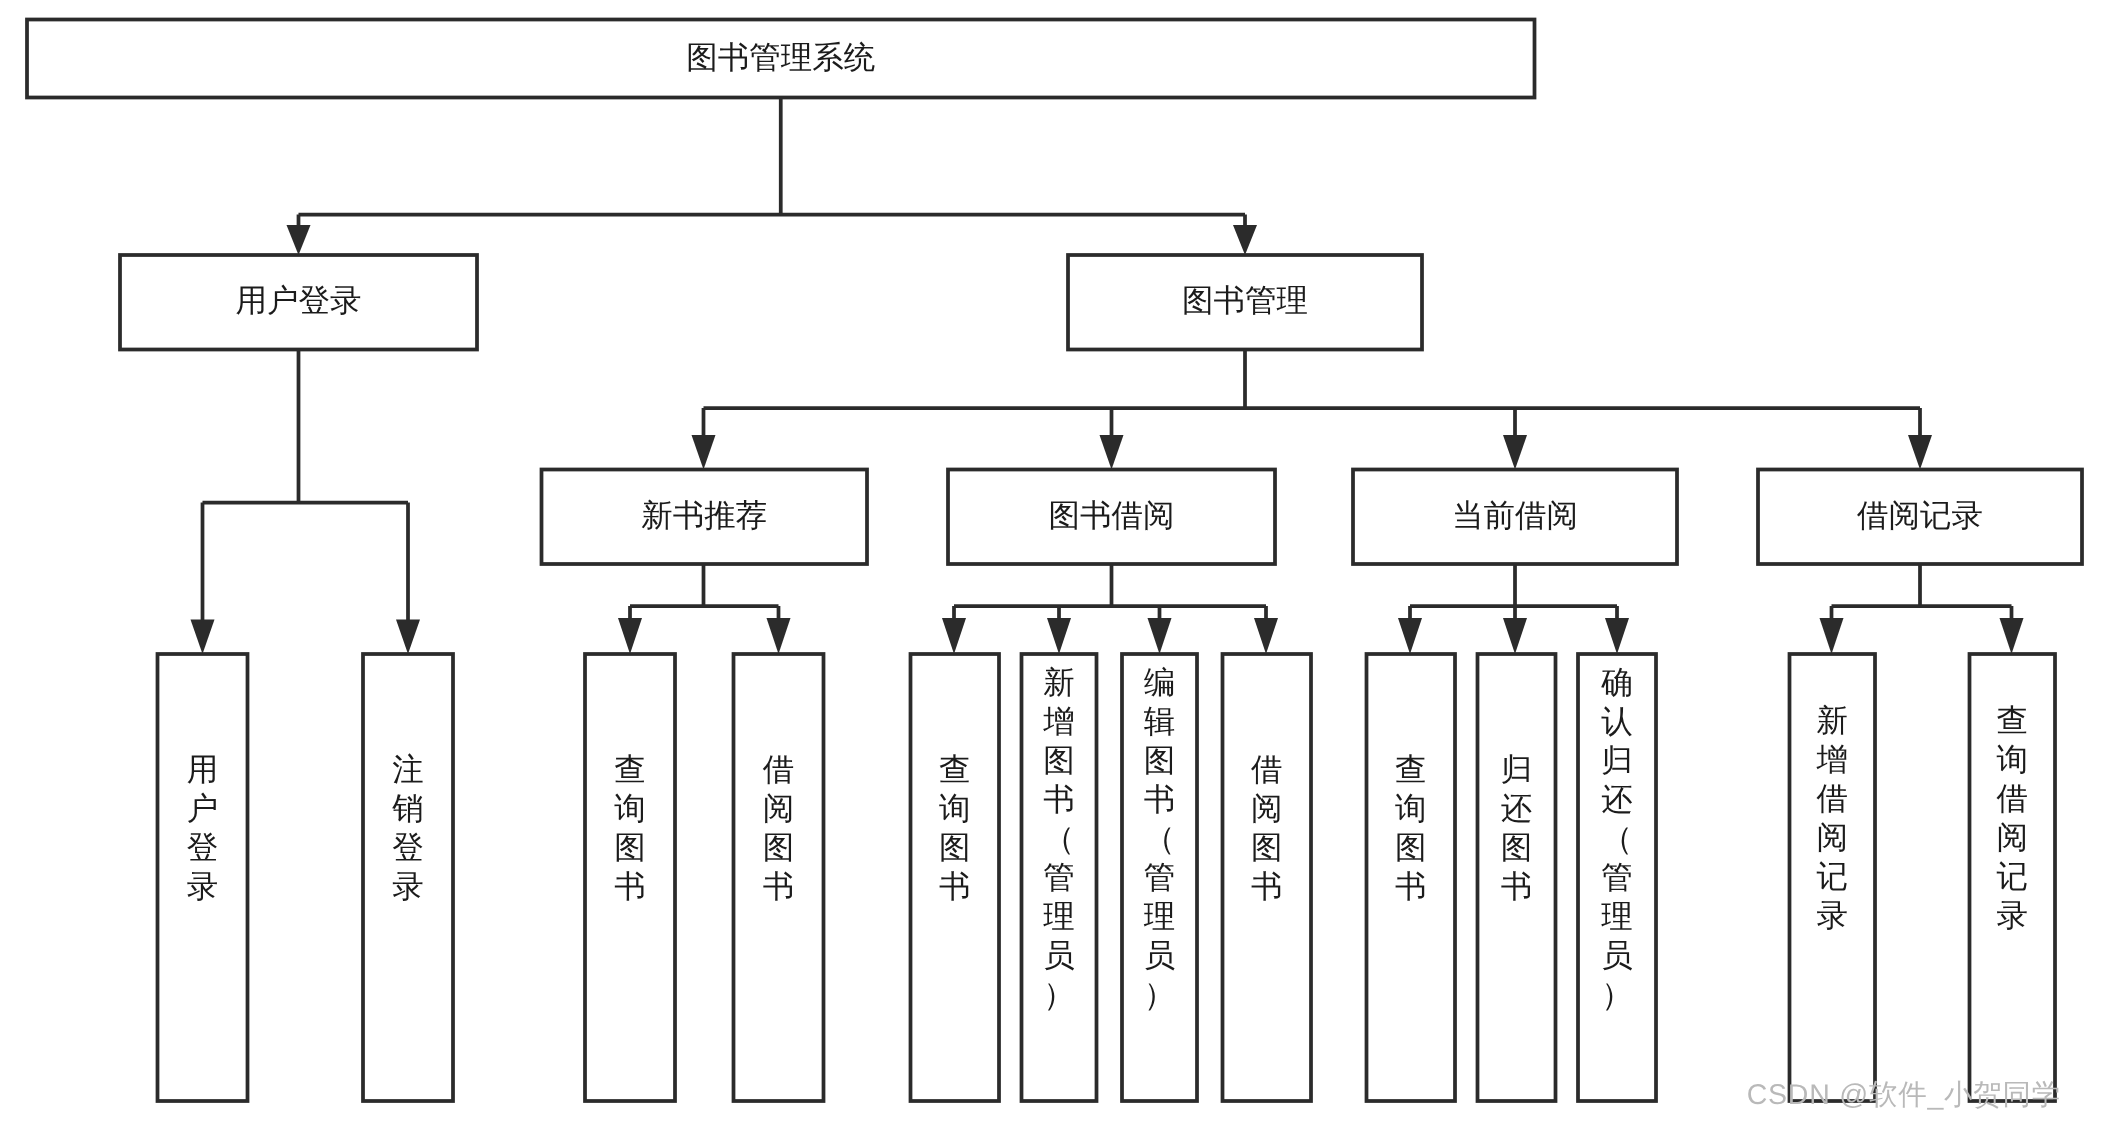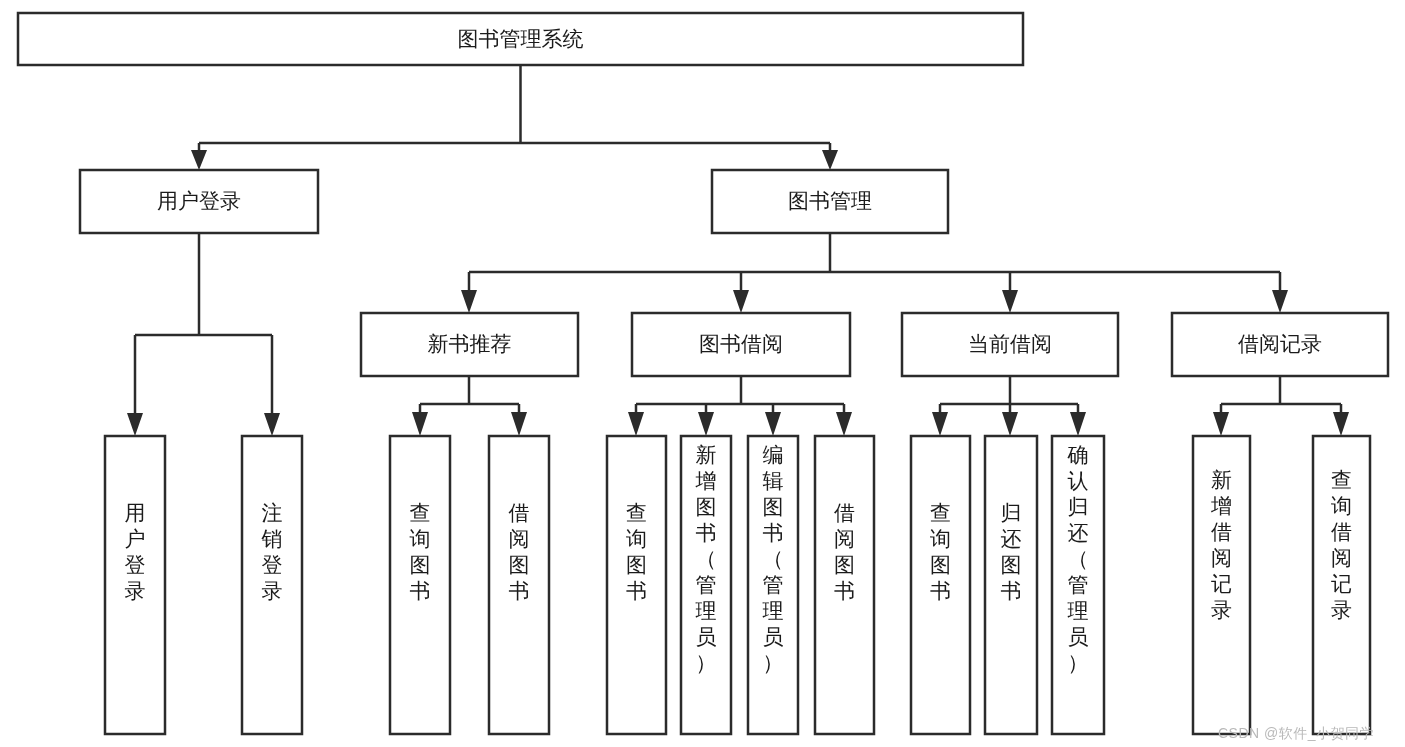--- a/index.html
+++ b/index.html
@@ -53,21 +53,21 @@
     font-family: "Liberation Sans", "DejaVu Sans", sans-serif;
     font-size: 21px;
     fill: #1b1b1b;
     text-anchor: middle;
   }
   .watermark {
     position: absolute;
     right: 8px;
     bottom: 4px;
     font-family: "Liberation Sans", "DejaVu Sans", sans-serif;
-    font-size: 14px;
+    font-size: 19px;
     color: #b9b9b9;
     letter-spacing: 0.5px;
     white-space: nowrap;
   }
 </style>
 </head>
 <body>
 
 <div id="diagram-root">
 

